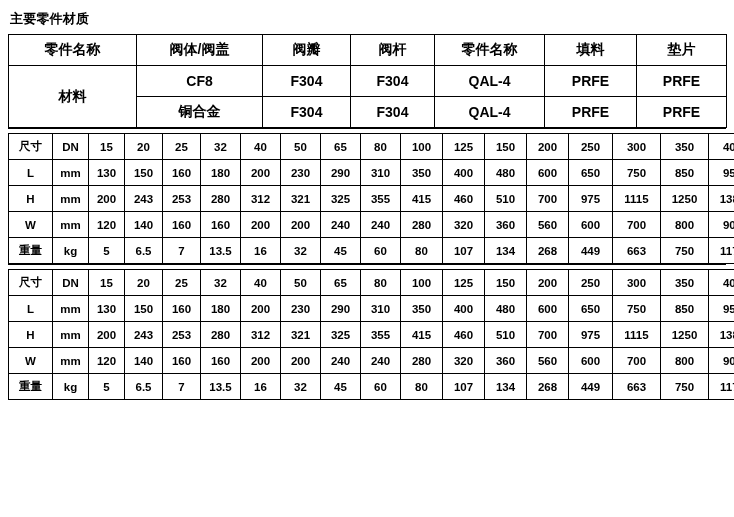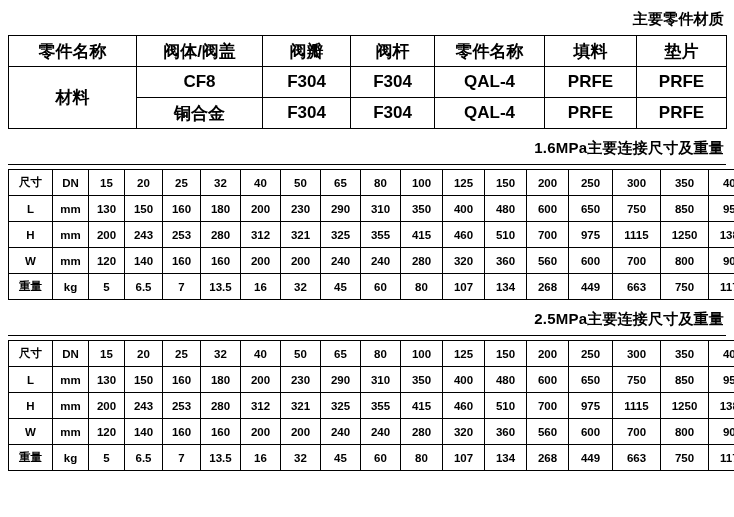--- a/index.html
+++ b/index.html
@@ -17,44 +17,43 @@
   }
   .page {
     position: relative;
     width: 734px;
     height: 517px;
     box-sizing: border-box;
     padding: 0 8px;
   }
   .section-title {
     font-weight: bold;
-    font-size: 15px;
+    font-size: 13px;
     padding: 10px 2px 6px 2px;
     letter-spacing: 0.2px;
-    text-align: right;
   }
   table.grid {
     border-collapse: collapse;
     width: 718px;
     table-layout: fixed;
   }
   table.grid td, table.grid th {
     border: 1px solid #000000;
     text-align: center;
     vertical-align: middle;
     font-weight: bold;
     font-size: 12px;
     padding: 0;
     height: 27px;
     white-space: nowrap;
   }
   
   table.materials td {
     height: 30px;
-    font-size: 17px;
+    font-size: 14px;
   }
   
   table.dims td {
     height: 25px;
     font-size: 11.5px;
   }
   .rule {
     border: 0;
     border-top: 1px solid #000000;
     margin: 0;
@@ -102,21 +101,20 @@
         <td>铜合金</td>
         <td>F304</td>
         <td>F304</td>
         <td>QAL-4</td>
         <td>PRFE</td>
         <td>PRFE</td>
       </tr>
     </tbody>
   </table>
 
-  <div class="section-title">1.6MPa主要连接尺寸及重量</div>
   <hr class="rule">
   <div class="spacer-sm"></div>
 
   <table class="grid dims">
     <colgroup>
       <col style="width:44px">
       <col style="width:36px">
       <col style="width:36px">
       <col style="width:38px">
       <col style="width:38px">
@@ -231,21 +229,20 @@
           <td>134</td>
           <td>268</td>
           <td>449</td>
           <td>663</td>
           <td>750</td>
           <td>1170</td>
         </tr>
       </tbody>
   </table>
 
-  <div class="section-title">2.5MPa主要连接尺寸及重量</div>
   <hr class="rule">
   <div class="spacer-sm"></div>
 
   <table class="grid dims">
     <colgroup>
       <col style="width:44px">
       <col style="width:36px">
       <col style="width:36px">
       <col style="width:38px">
       <col style="width:38px">

